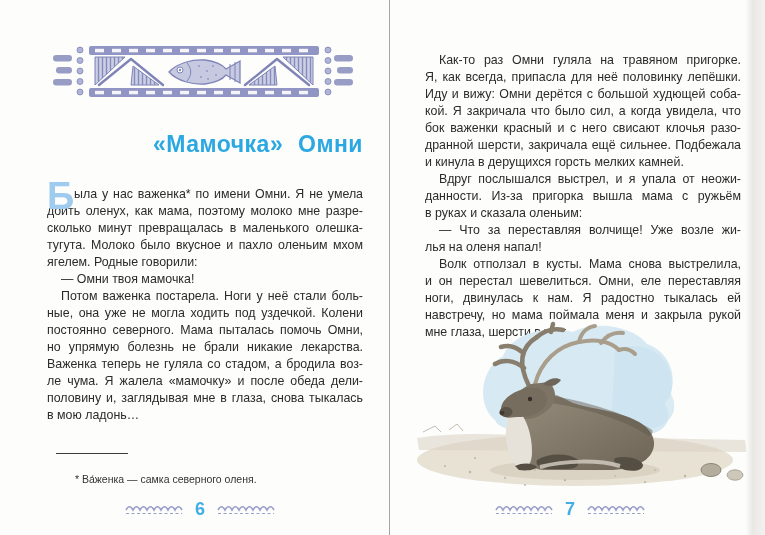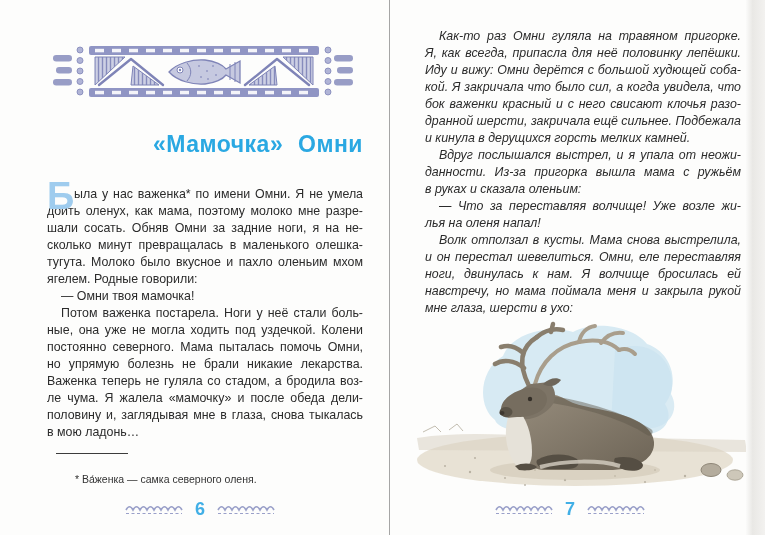--- a/index.html
+++ b/index.html
@@ -11,21 +11,21 @@
 
   .ornament { position:absolute; left:53px; top:44px; width:300px; height:56px; }
 
   .title { position:absolute; left:47px; top:116px; width:316px; text-align:right;
            font-size:23px; font-weight:bold; color:var(--c-title,#2aa8e2);
            letter-spacing:.5px; word-spacing:8px; }
 
   .text-block { position:absolute; width:316px; font-size:12.4px; line-height:17px;
                 color:var(--c-body_text,#2b2b2b); }
   #left-text  { left:47px;  top:186px; }
-  #right-text { left:425px; top:28px;font-style:italic;  }
+  #right-text { left:425px; top:52px;  }
 
   .line { height:17px; white-space:nowrap; }
   .line.just { text-align:justify; text-align-last:justify; }
   .line.ind  { text-indent:14px; }
   .dropline  { position:relative; padding-left:27px; }
   .dropcap   { position:absolute; left:0; top:-9px; font-size:38px; line-height:38px;
                font-weight:bold; color:var(--c-dropcap,#9fccee); }
 
   .footnote-rule { position:absolute; left:56px; top:453px; width:72px; height:0;
                    border-top:1.4px solid #3c3c3c; }
@@ -143,21 +143,20 @@
           <rect x="281" y="35" width="19" height="6.5" rx="3.2"></rect>
         </g>
       </svg>
     </div>
 
     <h1 class="title">«Мамочка» Омни</h1>
 
     <div class="text-block" id="left-text">
         <div class="line just dropline"><span class="dropcap">Б</span>ыла у нас важенка* по имени Омни. Я не умела</div>
         <div class="line just">доить оленух, как мама, поэтому молоко мне разре-</div>
-        <div class="line just">шали сосать. Обняв Омни за задние ноги, я на не-</div>
         <div class="line just">сколько минут превращалась в маленького олешка-</div>
         <div class="line just">тугута. Молоко было вкусное и пахло оленьим мхом</div>
         <div class="line">ягелем. Родные говорили:</div>
         <div class="line ind">— Омни твоя мамочка!</div>
         <div class="line just ind">Потом важенка постарела. Ноги у неё стали боль-</div>
         <div class="line just">ные, она уже не могла ходить под уздечкой. Колени</div>
         <div class="line just">постоянно северного. Мама пыталась помочь Омни,</div>
         <div class="line just">но упрямую болезнь не брали никакие лекарства.</div>
         <div class="line just">Важенка теперь не гуляла со стадом, а бродила воз-</div>
         <div class="line just">ле чума. Я жалела «мамочку» и после обеда дели-</div>
@@ -193,21 +192,21 @@
         <div class="line just">бок важенки красный и с него свисают клочья разо-</div>
         <div class="line just">дранной шерсти, закричала ещё сильнее. Подбежала</div>
         <div class="line">и кинула в дерущихся горсть мелких камней.</div>
         <div class="line just ind">Вдруг послышался выстрел, и я упала от неожи-</div>
         <div class="line just">данности. Из-за пригорка вышла мама с ружьём</div>
         <div class="line">в руках и сказала оленьим:</div>
         <div class="line just ind">— Что за переставляя волчище! Уже возле жи-</div>
         <div class="line">лья на оленя напал!</div>
         <div class="line just ind">Волк отползал в кусты. Мама снова выстрелила,</div>
         <div class="line just">и он перестал шевелиться. Омни, еле переставляя</div>
-        <div class="line just">ноги, двинулась к нам. Я волчище бросилась ей</div>
+        <div class="line just">ноги, двинулась к нам. Я радостно тыкалась ей</div>
         <div class="line just">навстречу, но мама поймала меня и закрыла рукой</div>
         <div class="line">мне глаза, шерсти в ухо:</div>
       </div>
 
     <div class="illu">
       <svg viewBox="0 0 335 190" width="335" height="190">
         <defs>
           <linearGradient id="bg" x1="0" y1="0" x2="1" y2="1">
             <stop offset="0" stop-color="#978d7d"></stop>
               <stop offset="1" stop-color="#6d6456"></stop>

